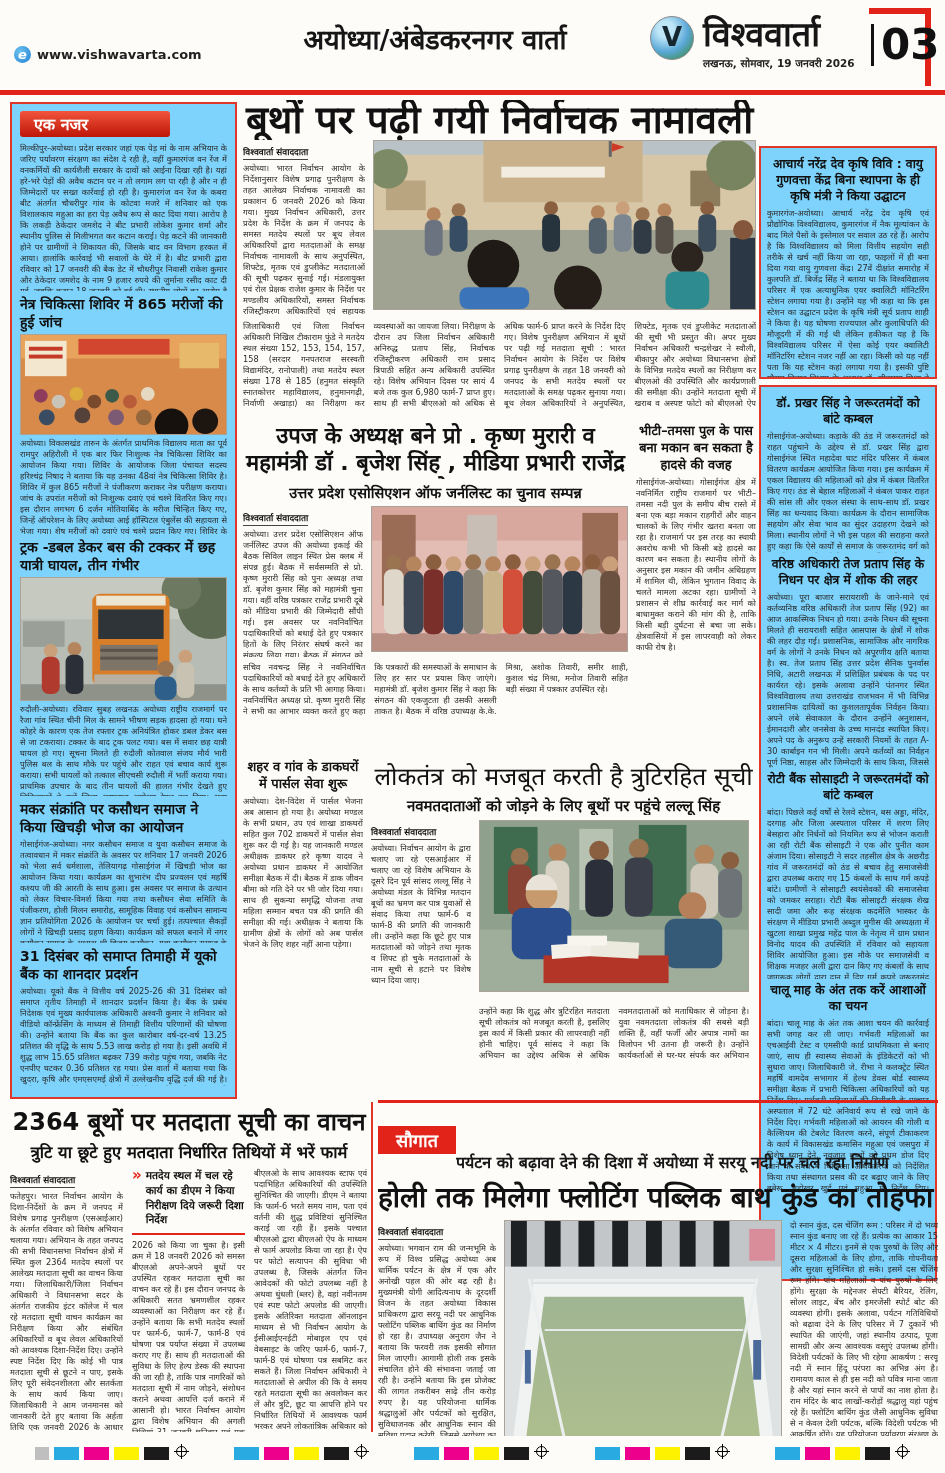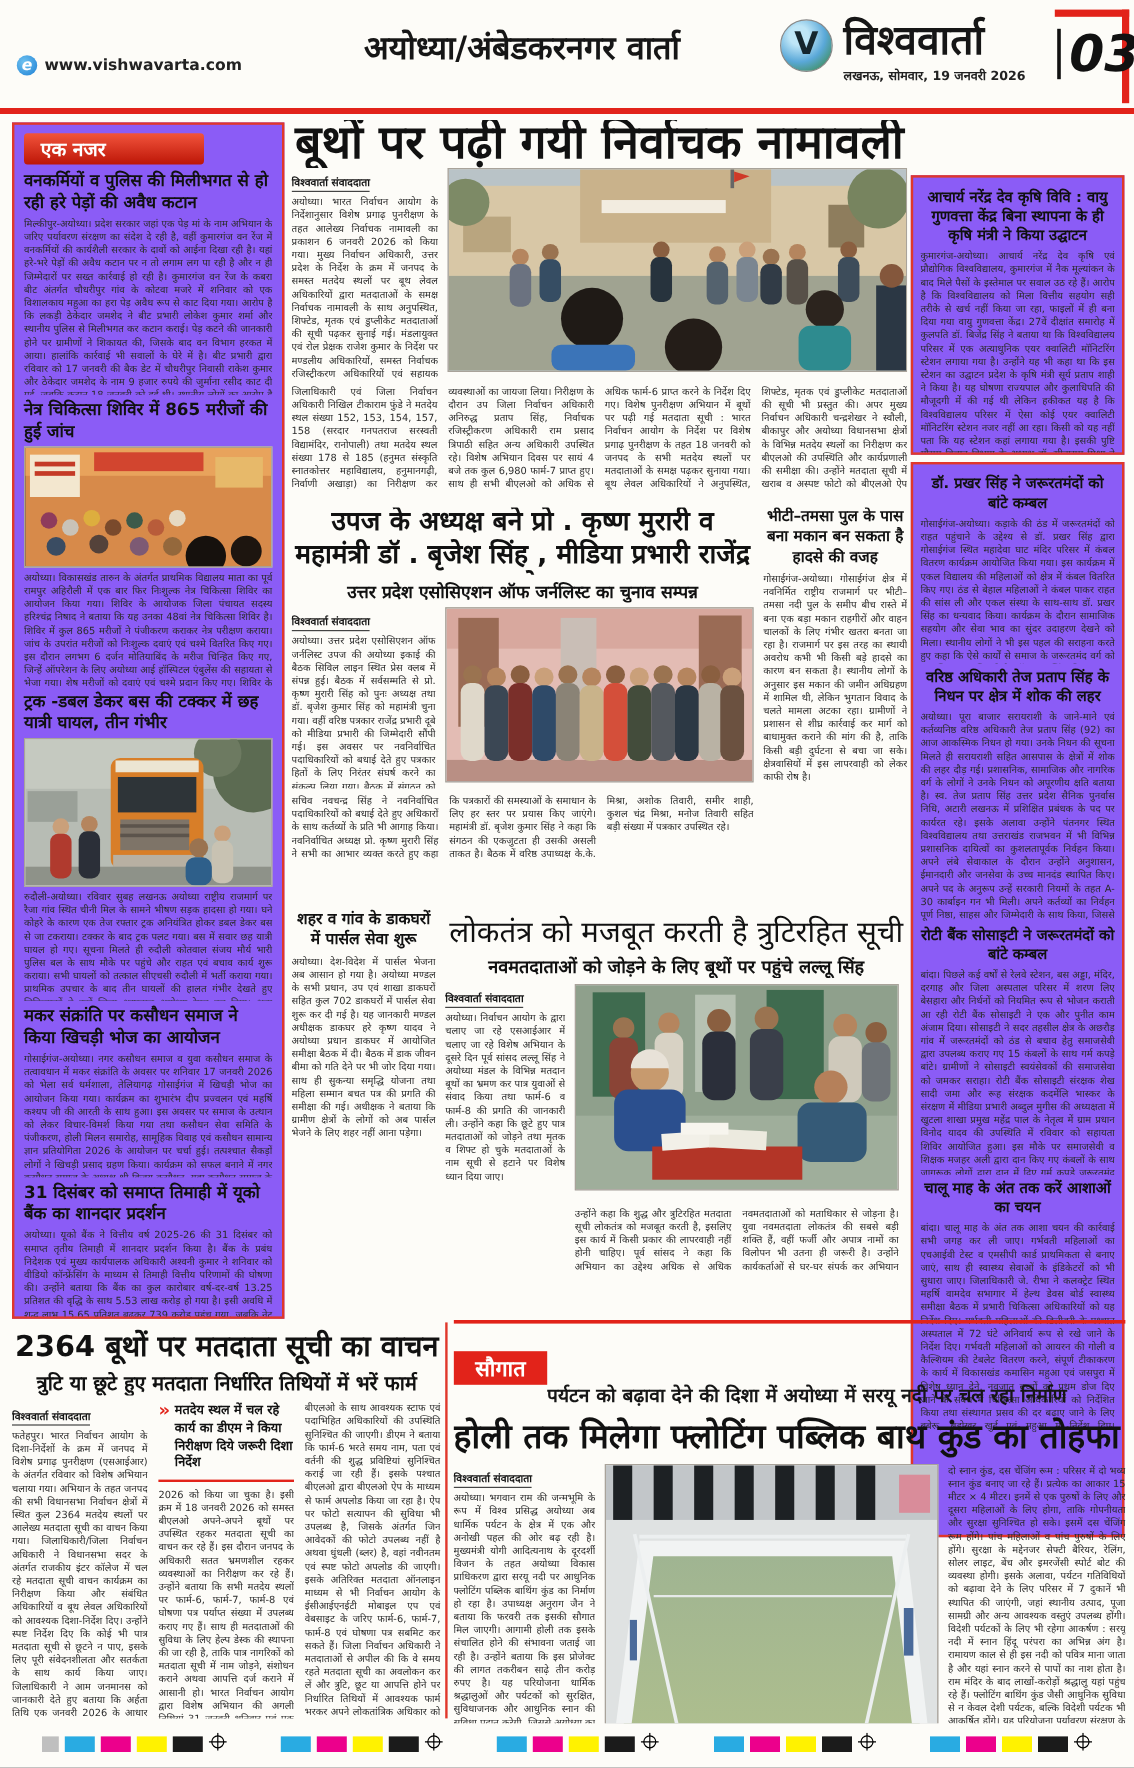--- a/index.html
+++ b/index.html
@@ -9,21 +9,21 @@
  font-family:"DejaVu Sans",sans-serif;color:var(--ink);overflow:hidden;}
 .abs{position:absolute;}
 .body-txt{font-size:8.2px;line-height:1.34;color:var(--body);text-align:justify;overflow:hidden;}
 .byline{font-weight:bold;font-size:8.8px;border-bottom:1px solid #444;display:inline-block;padding-bottom:1px;margin-bottom:3px;}
 .fit{white-space:nowrap;overflow:hidden;}
 .cols2{column-count:2;column-gap:9px;}
 .cols3{column-count:3;column-gap:9px;}
 .cols4{column-count:4;column-gap:9px;}
 .photo{position:relative;overflow:hidden;background:#cfcfcf;border:1px solid #a9a39a;}
 .photo svg{display:block;width:100%;height:100%;}
-.red-box{border:2px solid var(--boxred);background:#8b5cf6;}
+.red-box{border:2px solid var(--boxred);background:#7dd3fc;}
 .eknazar-bar{background:linear-gradient(180deg,#f2543c,#bd1607);color:#fff;font-weight:bold;font-size:16px;
  padding:2px 14px;width:150px;border-radius:3px;margin-bottom:6px;}
 .lhead{font-size:14px;line-height:1.25;margin:5px 0 3px;font-weight:bold;color:#111;}
 .rhead{font-size:12.3px;line-height:1.3;margin:4px 0 3px;font-weight:bold;text-align:center;color:#111;}
 .e-icon{display:inline-block;width:17px;height:17px;border-radius:50%;background:radial-gradient(circle at 35% 35%,#6fc2f0,#1c7fd4);
  color:#fff;font-weight:bold;font-size:13px;line-height:17px;text-align:center;font-style:italic;}
 .site-url{font-size:13px;font-weight:bold;color:#222;}
 .globe{width:44px;height:44px;border-radius:50%;background:radial-gradient(circle at 35% 30%,#bfe6f7 20%,#5aa8d8 55%,#3c8c4e 90%);
  position:relative;border:1px solid #888;}
 .globe span{position:absolute;left:50%;top:50%;transform:translate(-50%,-52%);font-size:26px;font-weight:bold;color:#15262e;}
@@ -49,31 +49,30 @@
     <div class="abs fit" style="left:240px;top:20px;width:390px;text-align:center;font-size:27px;font-weight:bold;">अयोध्या/अंबेडकरनगर वार्ता</div>
     <div class="abs" style="left:650px;top:16px;display:flex;gap:9px;align-items:flex-start;">
       <div class="globe">
           <span>V</span>
         </div>
       <div>
         <div style="font-size:34px;font-weight:bold;line-height:1.1;">विश्ववार्ता</div>
         <div style="font-size:10.5px;font-weight:bold;margin-top:3px;color:#222;">लखनऊ,  सोमवार, 19 जनवरी 2026</div>
       </div>
     </div>
-    <div class="abs" style="right:4px;top:8px;width:62px;height:78px;border-top:6px solid var(--red);border-right:6px solid var(--red);font-style:italic;">
+    <div class="abs" style="right:14px;top:8px;width:62px;height:78px;border-top:6px solid var(--red);border-right:6px solid var(--red);">
       <div class="pagenum" style="border-left:3px solid #111;padding-left:7px;margin:10px 0 0 2px;">03</div>
     </div>
   </header>
   <div class="abs" style="left:0;top:90px;width:945px;height:5px;background:var(--red);"></div>
 
   <aside class="abs red-box" style="left:10px;top:102px;width:227px;height:997px;padding:7px 8px;overflow:hidden;">
     <div class="eknazar-bar">एक नजर</div>
 
     <article>
-      <h3 class="lhead">वनकर्मियों व पुलिस की मिलीभगत से हो रही हरे पेड़ों की अवैध कटान</h3>
       <div class="body-txt" style="height:148px;">मिल्कीपुर-अयोध्या। प्रदेश सरकार जहां एक पेड़ मां के नाम अभियान के जरिए पर्यावरण संरक्षण का संदेश दे रही है, वहीं कुमारगंज वन रेंज में वनकर्मियों की कार्यशैली सरकार के दावों को आईना दिखा रही है। यहां हरे-भरे पेड़ों की अवैध कटान पर न तो लगाम लग पा रही है और न ही जिम्मेदारों पर सख्त कार्रवाई हो रही है। कुमारगंज वन रेंज के कबरा बीट अंतर्गत चौधरीपुर गांव के कोटवा मजरे में शनिवार को एक विशालकाय महुआ का हरा पेड़ अवैध रूप से काट दिया गया। आरोप है कि लकड़ी ठेकेदार जमशेद ने बीट प्रभारी लोकेश कुमार शर्मा और स्थानीय पुलिस से मिलीभगत कर कटान कराई। पेड़ कटने की जानकारी होने पर ग्रामीणों ने शिकायत की, जिसके बाद वन विभाग हरकत में आया। हालांकि कार्रवाई भी सवालों के घेरे में है। बीट प्रभारी द्वारा रविवार को 17 जनवरी की बैक डेट में चौधरीपुर निवासी राकेश कुमार और ठेकेदार जमशेद के नाम 9 हजार रुपये की जुर्माना रसीद काट दी गई, जबकि कटान 18 जनवरी को हुई थी। स्थानीय लोगों का आरोप है कि वनकर्मी और पुलिस पहले अवैध कटान के नाम पर वसूली करते हैं और जब मामला उजागर होता है तो जुर्माना काटकर प्रकरण को निपटा दिया जाता है। इससे लकड़ी माफियाओं के हौसले बुलंद हैं और हरियाली पर लगातार आरा चल रहा है। ग्रामीणों ने मामले की निष्पक्ष जांच कर दोषी वनकर्मियों व पुलिसकर्मियों पर कार्रवाई की मांग की है।</div>
     </article>
 
     <article>
       <h3 class="lhead">नेत्र चिकित्सा शिविर में 865 मरीजों की हुई जांच</h3>
       <div class="photo" style="width:207px;height:101px;">
         <svg viewBox="0 0 207 101" preserveAspectRatio="none">
           <rect width="207" height="101" fill="#d8摂4a"></rect>
             <rect width="207" height="101" fill="#d78a4a"></rect>
           <rect width="207" height="24" fill="#e8a35c"></rect>

